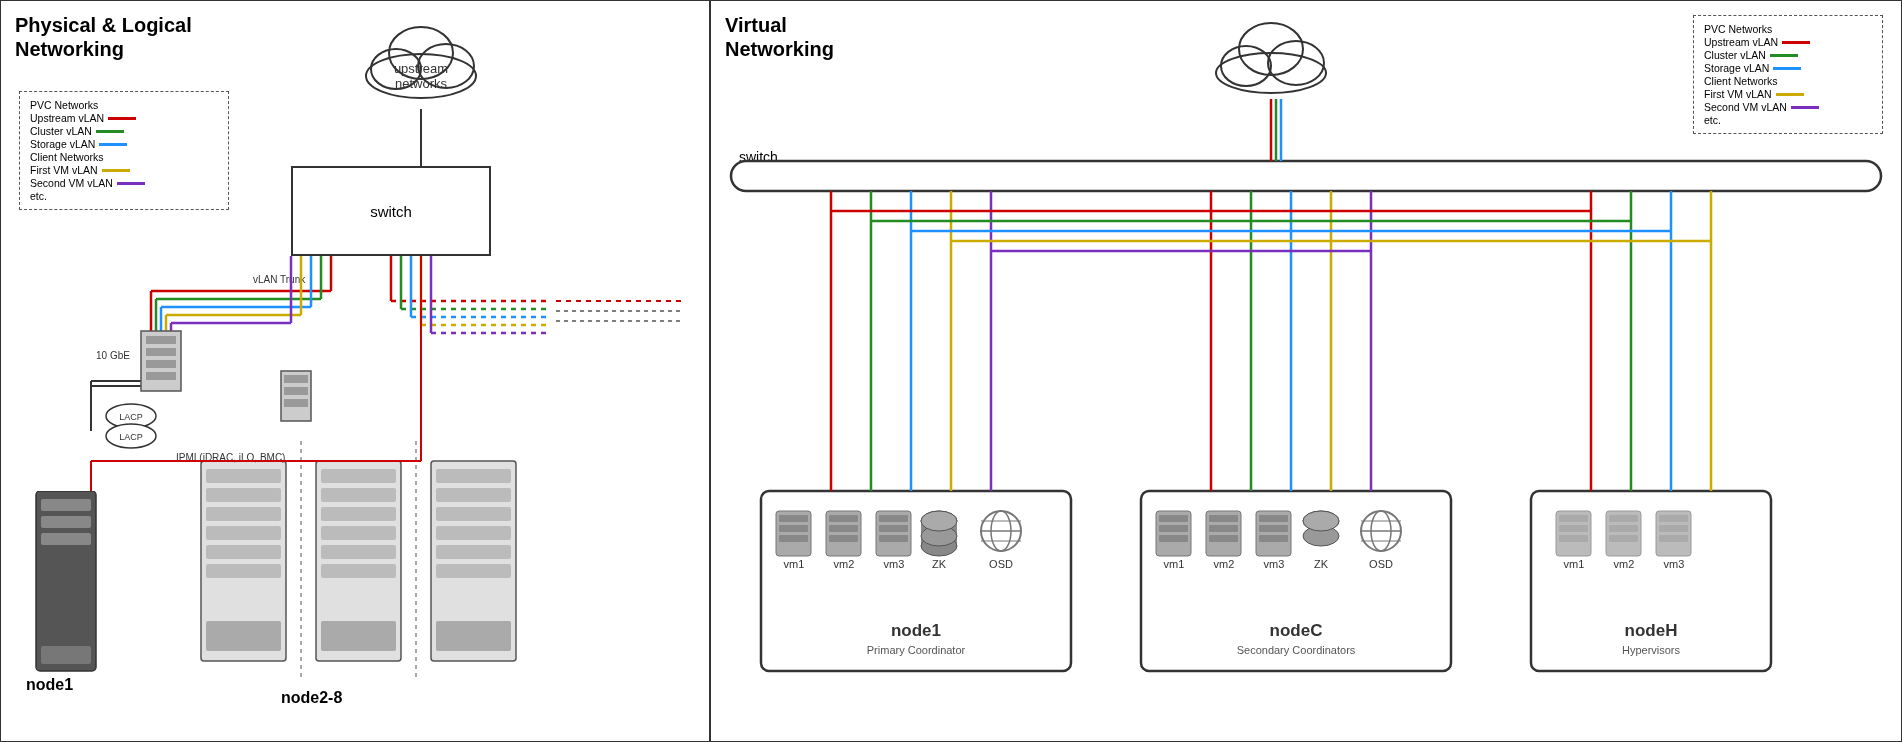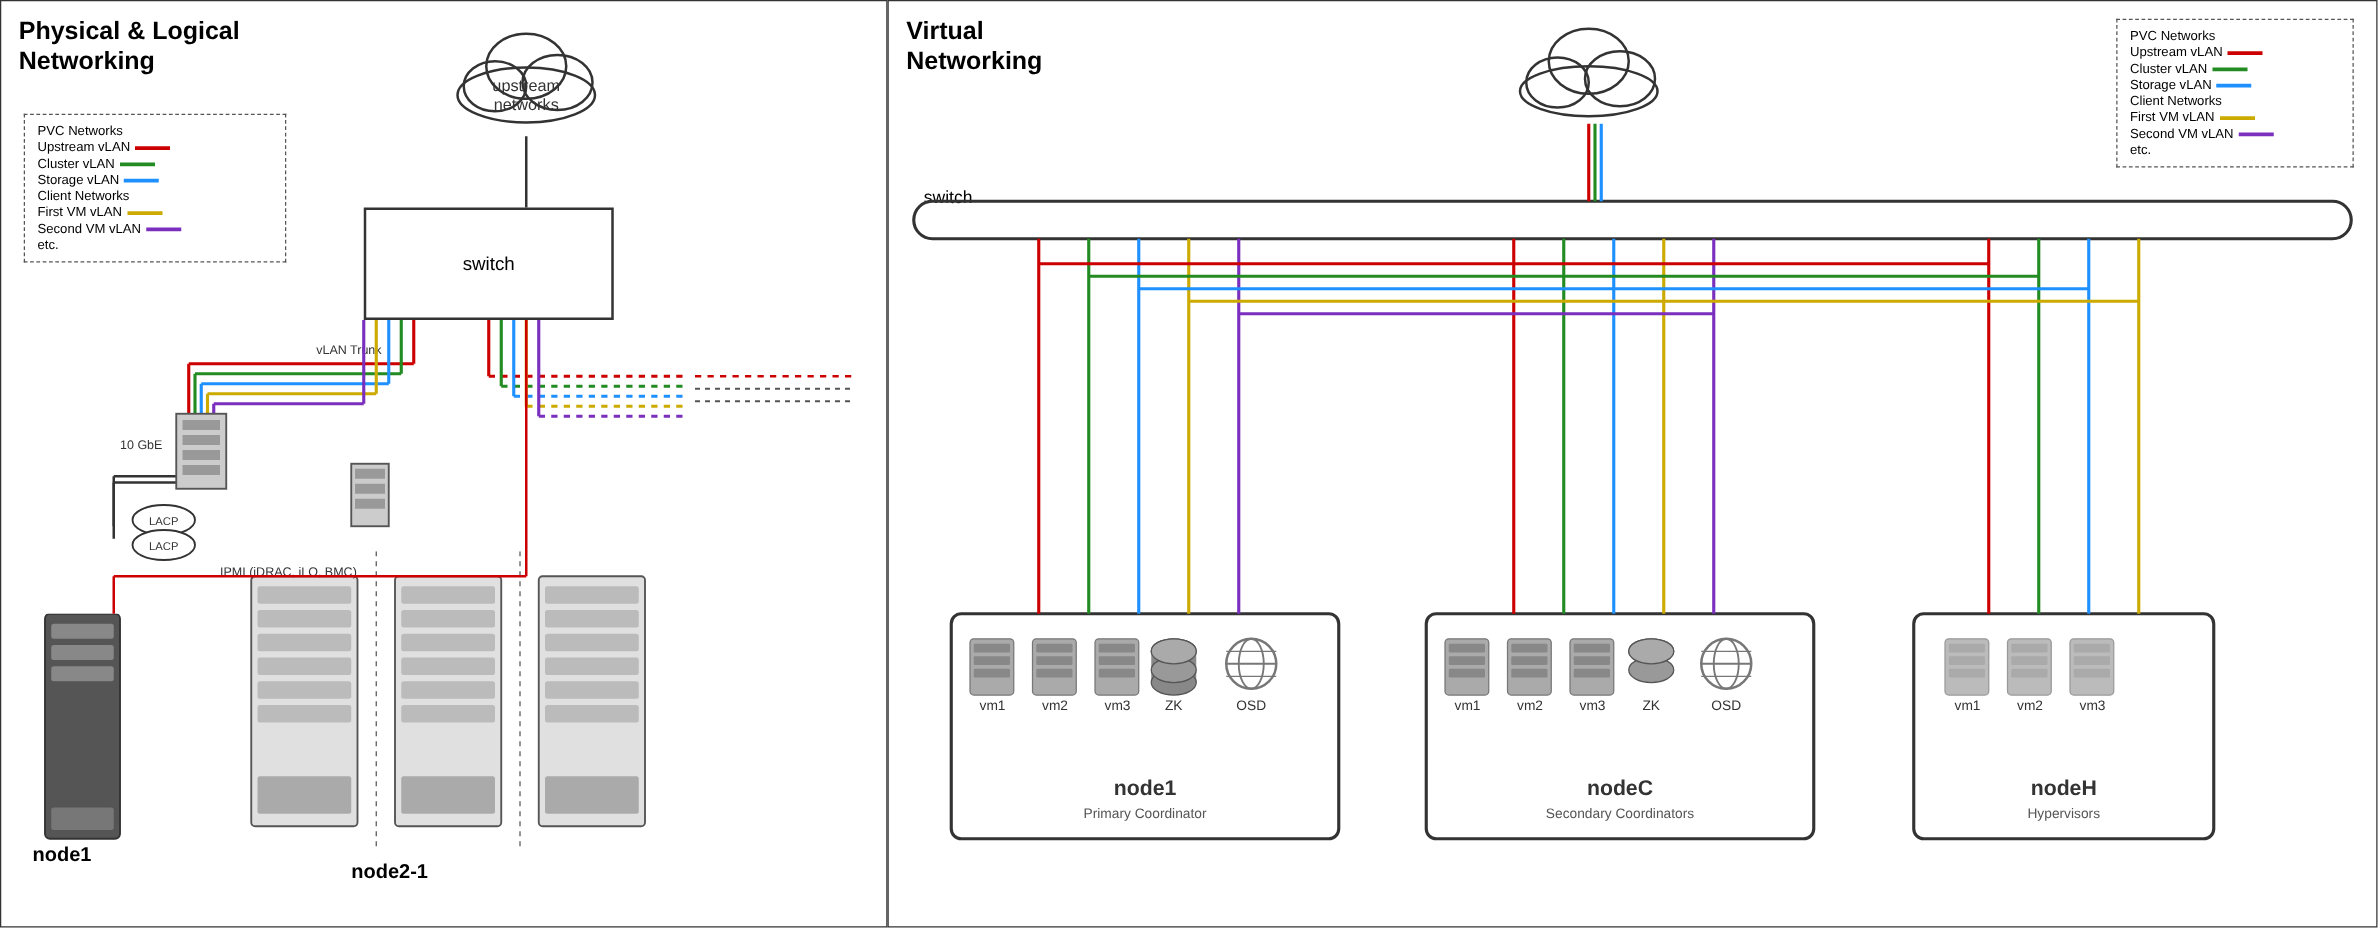--- a/index.html
+++ b/index.html
@@ -180,21 +180,21 @@
       <rect x="240" y="47" width="75" height="14" rx="2" fill="#bbb"></rect>
       <rect x="240" y="66" width="75" height="14" rx="2" fill="#bbb"></rect>
       <rect x="240" y="85" width="75" height="14" rx="2" fill="#bbb"></rect>
       <rect x="240" y="104" width="75" height="14" rx="2" fill="#bbb"></rect>
       <rect x="240" y="123" width="75" height="14" rx="2" fill="#bbb"></rect>
       <rect x="240" y="180" width="75" height="30" rx="2" fill="#aaa"></rect>
 
       <line x1="105" y1="0" x2="105" y2="240" stroke="#555" stroke-width="1" stroke-dasharray="4,4"></line>
       <line x1="220" y1="0" x2="220" y2="240" stroke="#555" stroke-width="1" stroke-dasharray="4,4"></line>
     </svg>
-    <div style="position:absolute;left:85px;top:248px;font-size:16px;font-weight:bold;">node2-1</div>
+    <div style="position:absolute;left:85px;top:248px;font-size:16px;font-weight:bold;">node2-8</div>
   </div>
 
   <svg class="lines-svg">
 
     <line x1="420" y1="108" x2="420" y2="165" stroke="#333" stroke-width="2"></line>
 
     <text x="252" y="282" font-size="10" fill="#333" font-family="Arial">vLAN Trunk</text>
 
     <text x="95" y="358" font-size="10" fill="#333" font-family="Arial">10 GbE</text>
 

